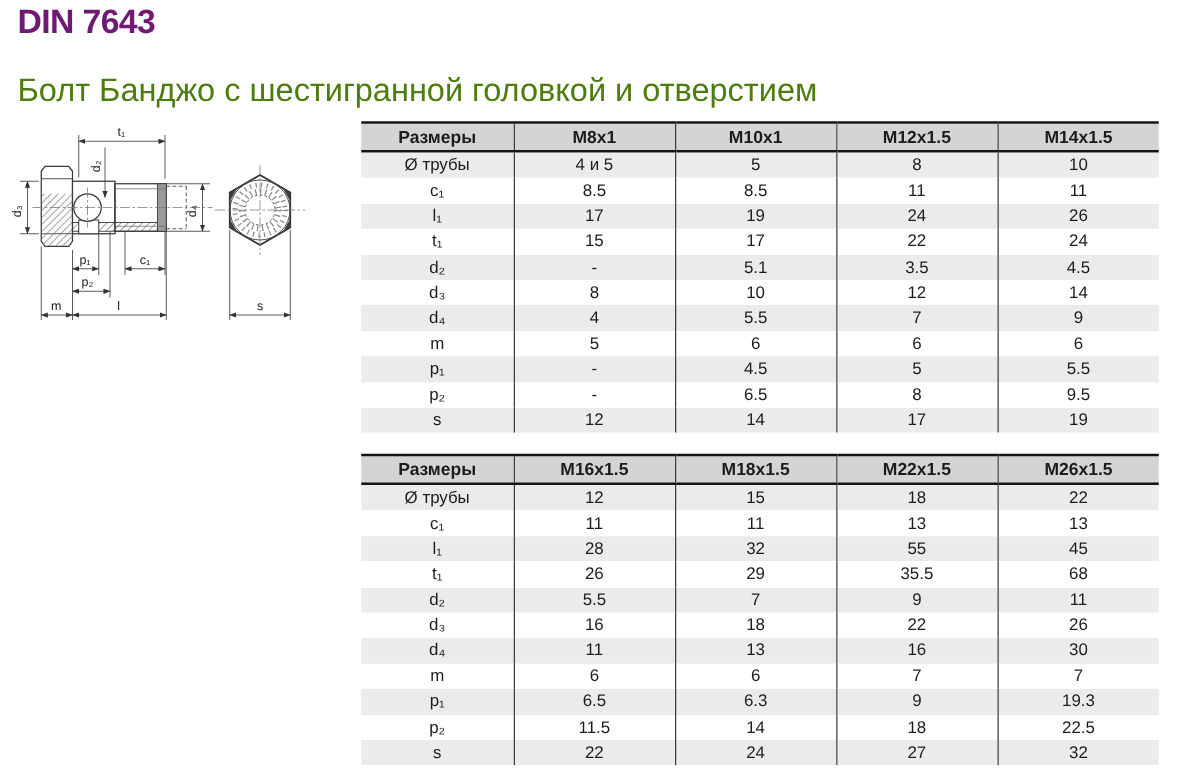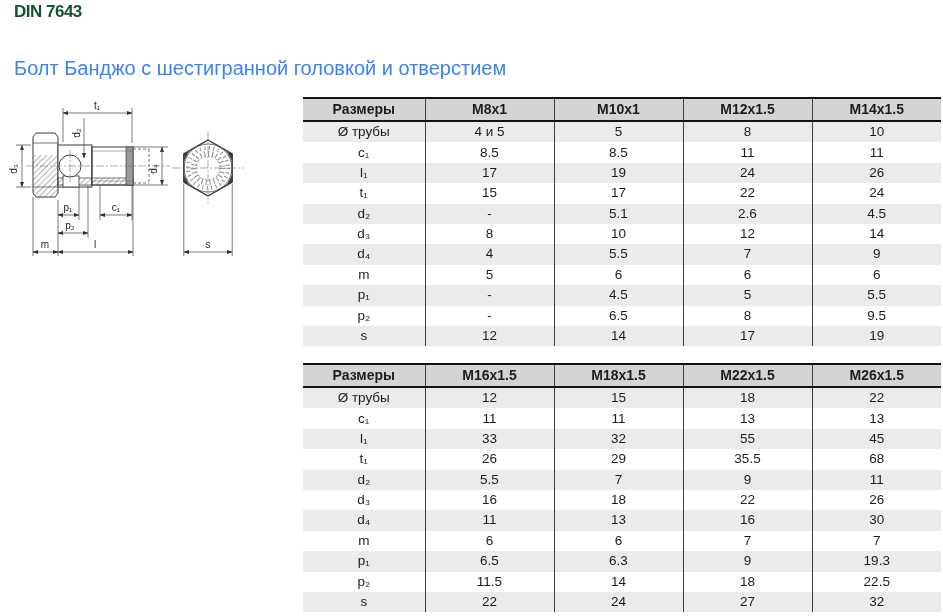--- a/index.html
+++ b/index.html
@@ -3,30 +3,30 @@
 <meta charset="utf-8">
 <style>
   html,body{margin:0;padding:0;}
   body{
     width:943px;height:616px;overflow:hidden;background:#ffffff;
     font-family:"Liberation Sans","DejaVu Sans",sans-serif;
     color:#111;position:relative;
   }
   .abs{position:absolute;}
   #title{
-    left:14px;top:2px;font-size:17px;font-weight:700;color:#14532d;
+    left:14px;top:2px;font-size:27px;font-weight:700;color:#701a75;
     letter-spacing:-0.5px;
   }
   #subtitle{
-    left:14px;top:57px;font-size:20px;font-weight:400;color:#3b82f6;
+    left:14px;top:57px;font-size:26px;font-weight:400;color:#4d7c0f;
   }
   #drawing{left:0;top:88px;width:300px;height:172px;}
 
   table.dim-table{
-    position:absolute;left:303px;width:638px;
+    position:absolute;left:289px;width:638px;
     border-collapse:collapse;table-layout:fixed;
     font-size:13.5px;color:#1c1c1c;
   }
   #table1{top:97px;}
   #table2{top:363px;}
   col.c-label{width:122px;}
   col.c-val{width:129px;}
   .dim-table th,.dim-table td{
     text-align:center;vertical-align:middle;
     padding:0;height:20.4px;line-height:1.05;
@@ -212,21 +212,21 @@
         <td>t₁</td>
         <td>15</td>
         <td>17</td>
         <td>22</td>
         <td>24</td>
       </tr>
       <tr>
         <td>d₂</td>
         <td>-</td>
         <td>5.1</td>
-        <td>2.6</td>
+        <td>3.5</td>
         <td>4.5</td>
       </tr>
       <tr>
         <td>d₃</td>
         <td>8</td>
         <td>10</td>
         <td>12</td>
         <td>14</td>
       </tr>
       <tr>
@@ -294,21 +294,21 @@
       </tr>
       <tr>
         <td>c₁</td>
         <td>11</td>
         <td>11</td>
         <td>13</td>
         <td>13</td>
       </tr>
       <tr>
         <td>l₁</td>
-        <td>33</td>
+        <td>28</td>
         <td>32</td>
         <td>55</td>
         <td>45</td>
       </tr>
       <tr>
         <td>t₁</td>
         <td>26</td>
         <td>29</td>
         <td>35.5</td>
         <td>68</td>

